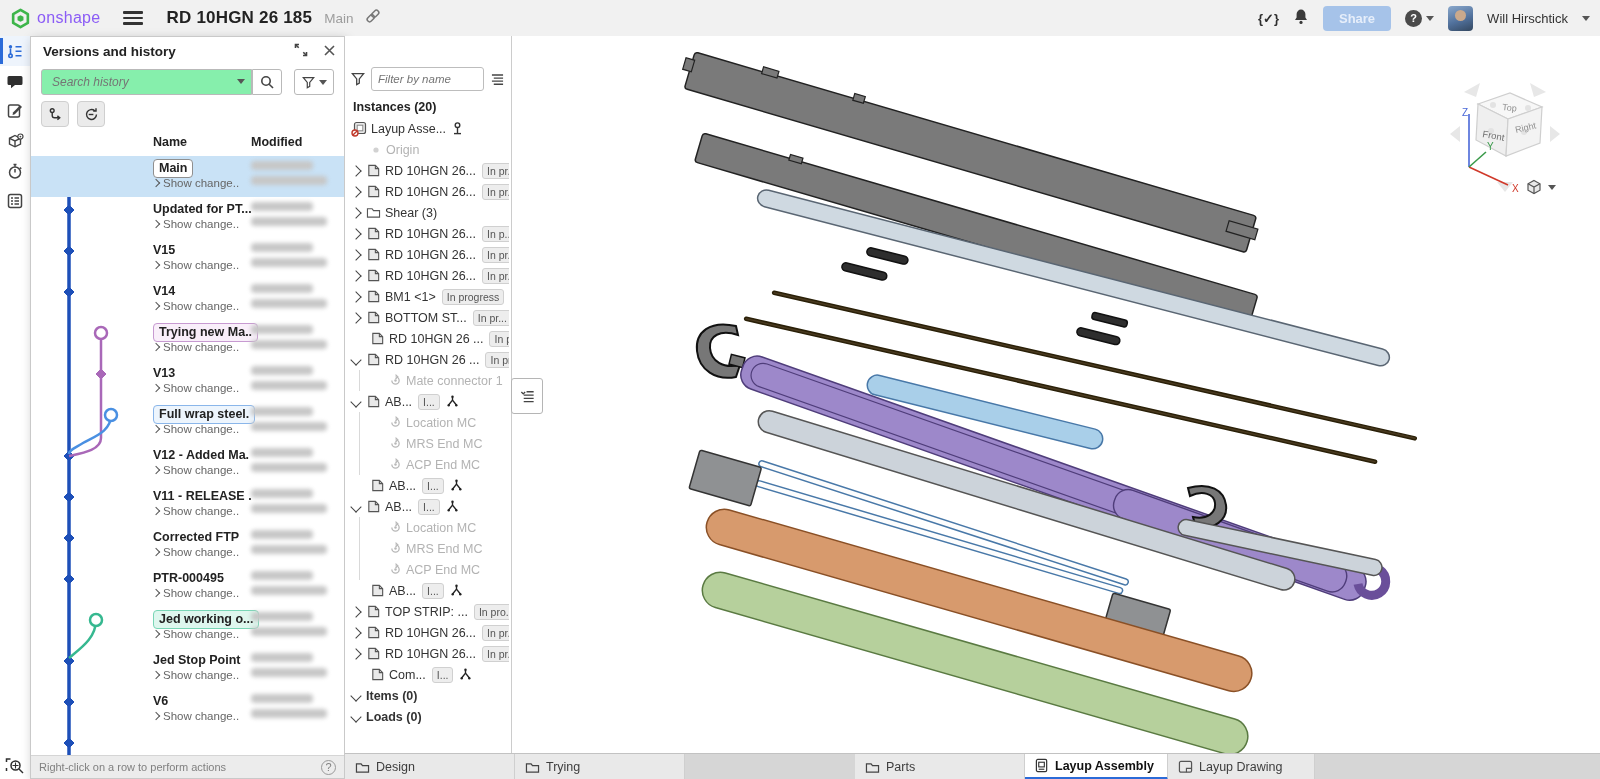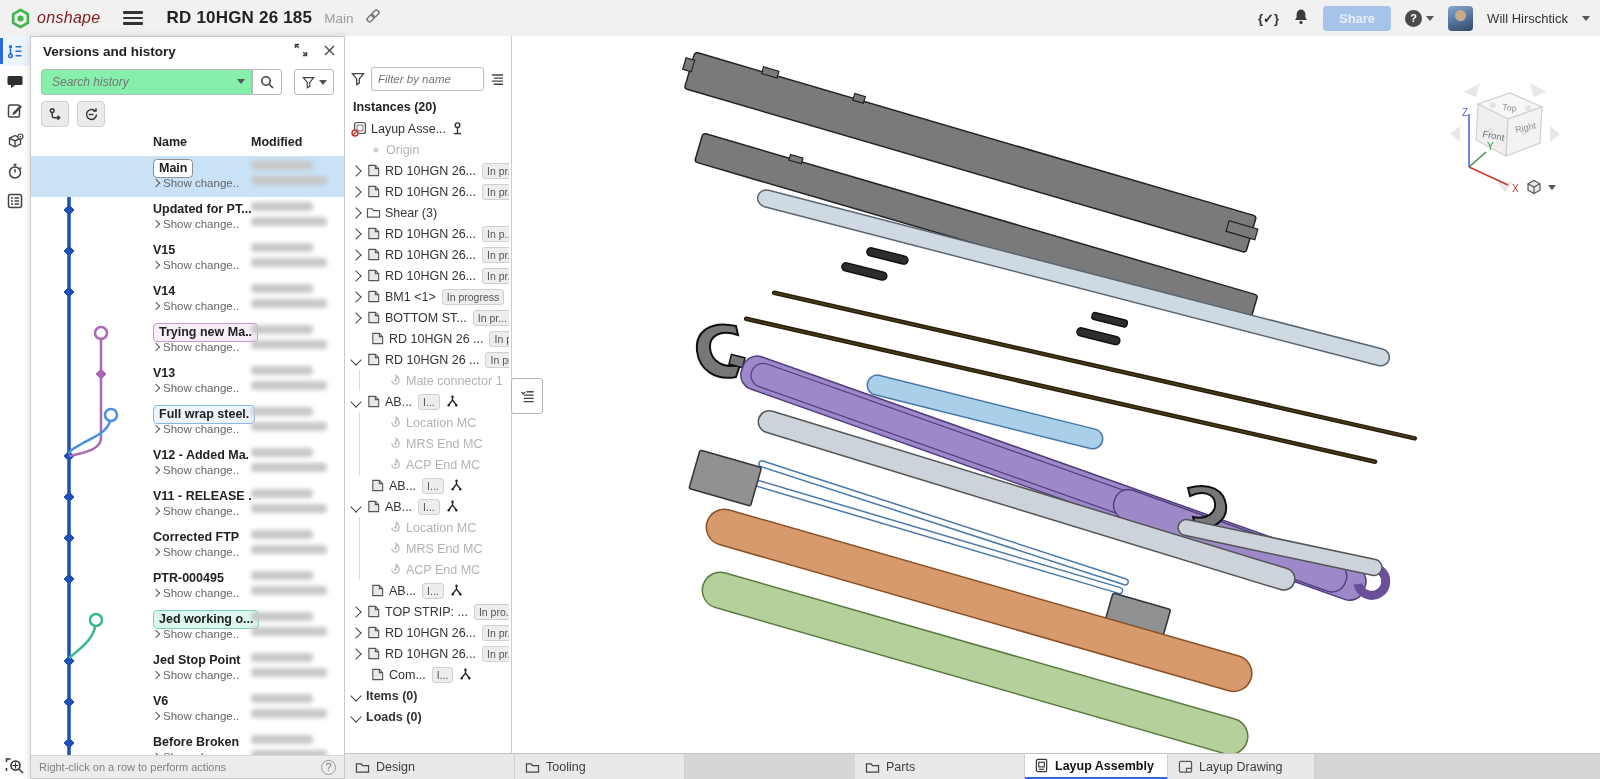--- a/index.html
+++ b/index.html
@@ -1,20 +1,20 @@
 <!DOCTYPE html>
 <html><head>
 <meta charset="utf-8">
 <style>
   html,body{margin:0;padding:0;background:#fff;}
   #app{position:relative;width:1600px;height:779px;font-family:"Liberation Sans",sans-serif;overflow:hidden;background:#fff;color:#333;}
   
   #topbar{position:absolute;left:0;top:0;width:1600px;height:36px;background:#f1f1f1;border-bottom:1px solid #d8d8d8;display:flex;align-items:center;}
   .logo-wrap{display:flex;align-items:center;gap:6px;margin-left:10px;}
-  .logo-text{font-size:16px;color:#7f1d1d;font-weight:500;letter-spacing:.3px;font-style:italic;}
+  .logo-text{font-size:16px;color:#8b5cf6;font-weight:500;letter-spacing:.3px;}
   .hamburger{width:20px;height:14px;margin-left:22px;display:flex;flex-direction:column;justify-content:space-between;cursor:pointer;}
   .hamburger i{height:2.6px;background:#333;border-radius:1px;}
   .doc-title{margin-left:24px;font-size:17px;font-weight:700;color:#222;letter-spacing:.2px;}
   .workspace{margin-left:12px;font-size:13.5px;color:#9d9d9d;}
   .linkicon{margin-left:12px;}
   #topbar-right{position:absolute;right:10px;top:0;height:36px;display:flex;align-items:center;gap:14px;}
   .fs-icon{font-size:13px;font-weight:700;color:#2e2e2e;}
   .share-btn{background:#a6c3e9;color:#e6eefa;font-size:13px;font-weight:600;border:none;border-radius:4px;padding:5px 16px;cursor:pointer;}
   .help-wrap{display:flex;align-items:center;gap:4px;}
   .help-circle{width:17px;height:17px;border-radius:50%;background:#4a4a4a;color:#fff;font-size:11px;font-weight:700;display:flex;align-items:center;justify-content:center;}
@@ -415,31 +415,20 @@
           <div class="vname"><span class="plain">V6</span></div>
           <div class="vshow">
             <i class="chev"></i>
             <span>Show change..</span>
           </div>
           <div class="vmod">
             <i class="blob b1"></i>
             <i class="blob b2"></i>
           </div>
         </div>
-        <div class="vrow" style="top: 574px;">
-          <div class="vname"><span class="plain">Before Broken</span></div>
-          <div class="vshow">
-            <i class="chev"></i>
-            <span>Show change..</span>
-          </div>
-          <div class="vmod">
-            <i class="blob b1"></i>
-            <i class="blob b2"></i>
-          </div>
-        </div>
       </div>
     <div class="vp-footer">
       <span>Right-click on a row to perform actions</span>
       <span class="foot-help">?</span>
     </div>
   </div>
 
   <div id="instances-panel">
     <div class="filterrow">
       <svg width="14" height="14" viewBox="0 0 15 15">
@@ -927,21 +916,21 @@
           </svg>
         </span>
         <span>Design</span>
       </div>
       <div class="tab" style="width: 170px;">
         <span style="display: inline-flex;">
           <svg width="15" height="13" viewBox="0 0 16 14">
             <path d="M1.5 3 h5 l1.5 2 h6.5 v7 h-13 z" fill="none" stroke="#444" stroke-width="1.3"></path>
           </svg>
         </span>
-        <span>Tooling</span>
+        <span>Trying</span>
       </div>
       <div class="tab" style="width: 170px; margin-top: 39px;">
         <span style="display: inline-flex;">
           <svg width="15" height="13" viewBox="0 0 16 14">
             <path d="M1.5 3 h5 l1.5 2 h6.5 v7 h-13 z" fill="none" stroke="#444" stroke-width="1.3"></path>
           </svg>
         </span>
         <span>3D Ski and 3D Parts</span>
       </div>
       <div class="tab" style="width: 170px;">

